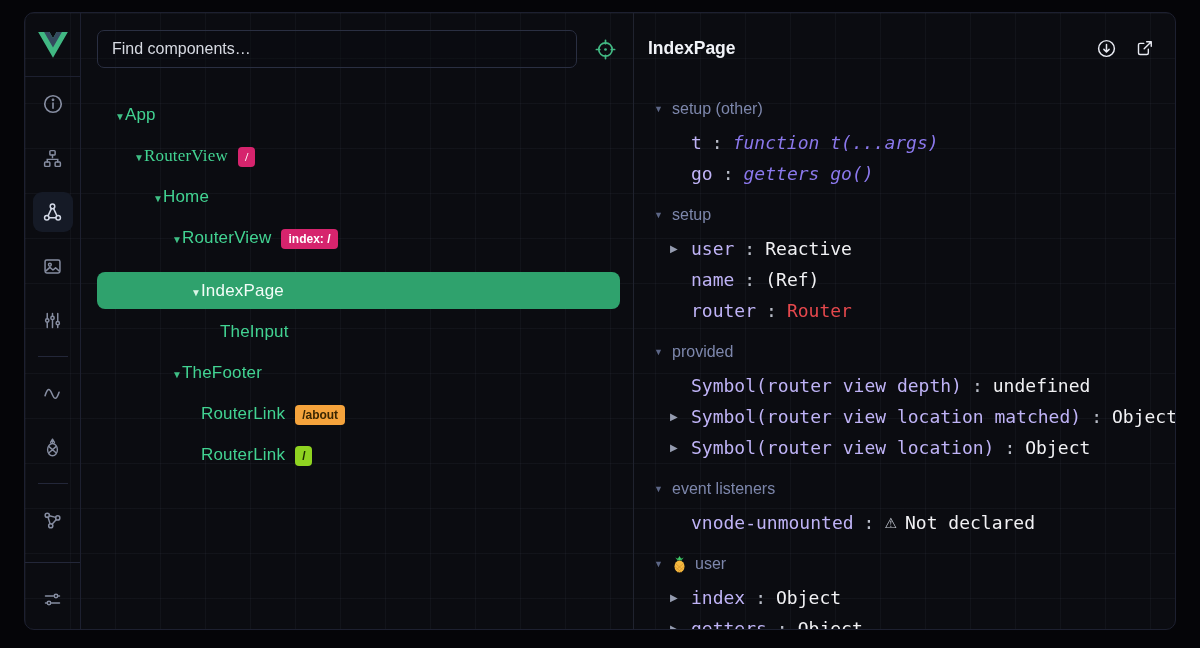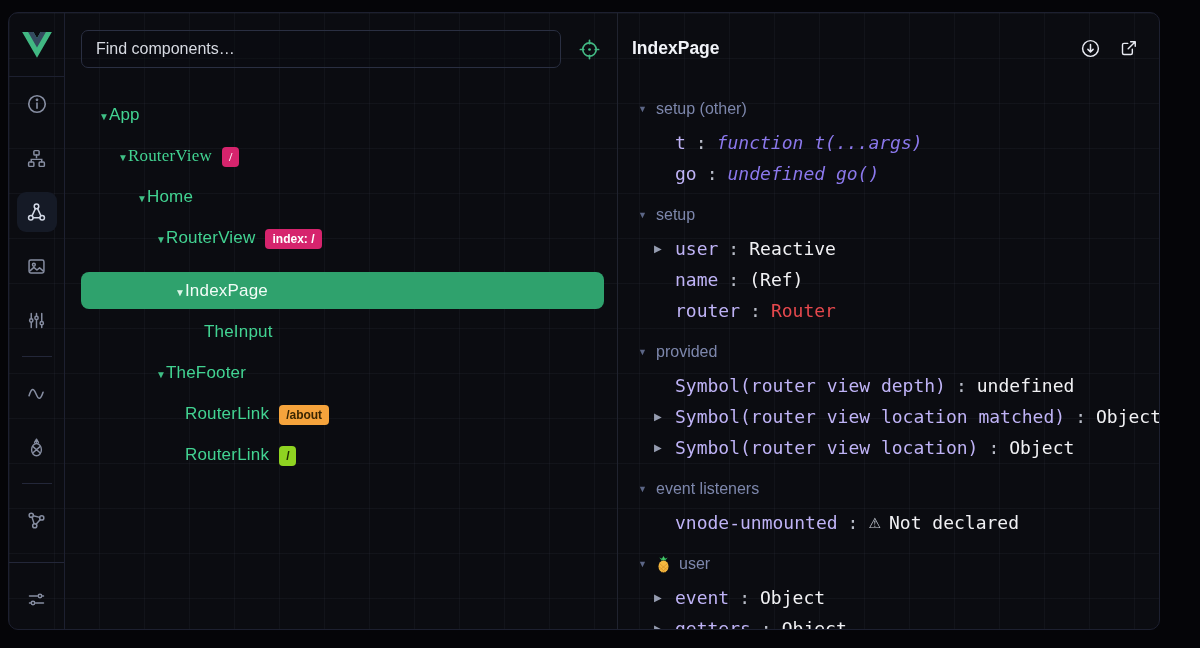--- a/index.html
+++ b/index.html
@@ -2,21 +2,21 @@
 <html><head>
 <meta charset="utf-8">
 <style>
   * { margin:0; padding:0; box-sizing:border-box; }
   html,body { width:1200px; height:648px; background:#050508; overflow:hidden; }
   body { font-family:"Liberation Sans", sans-serif; }
 
   .stage { position:relative; width:1200px; height:648px; background:#050508; }
 
   .app {
-    position:absolute; left:8px; top:12px; width:1152px; height:618px;
+    position:absolute; left:24px; top:12px; width:1152px; height:618px;
     background-color:#0b0c11;
     background-image:
       linear-gradient(rgba(148,163,184,.055) 1px, transparent 1px),
       linear-gradient(90deg, rgba(148,163,184,.055) 1px, transparent 1px);
     background-size:45px 45px;
     border:1px solid #1d2030; border-radius:10px;
     overflow:hidden; display:flex;
   }
 
   
@@ -246,21 +246,21 @@
             <div class="prop-row">
               <span class="row-caret"></span>
               <span class="prop-key">t</span>
               <span class="prop-colon">:</span>
               <span class="prop-value v-function">function t(...args)</span>
             </div>
             <div class="prop-row">
               <span class="row-caret"></span>
               <span class="prop-key">go</span>
               <span class="prop-colon">:</span>
-              <span class="prop-value v-function">undefined go()</span>
+              <span class="prop-value v-function">getters go()</span>
             </div>
           </div>
           <div class="section">
             <div class="section-header">
               <span class="sec-caret">▼</span>
               <span class="sec-label">setup</span>
             </div>
             <div class="prop-row">
               <span class="row-caret">▶</span>
               <span class="prop-key">user</span>
@@ -324,21 +324,21 @@
     <path d="M7.5 0 5 4.2h5Z" fill="#45c96b"></path>
     <path d="M3.3 1.4 5.6 4.6 7 3.1Z" fill="#2fae57"></path>
     <path d="M11.7 1.4 9.4 4.6 8 3.1Z" fill="#2fae57"></path>
     <ellipse cx="7.5" cy="10.5" rx="5" ry="6" fill="#f5b940"></ellipse>
     <path d="M3.6 7.6l6.9 5.9M11.4 7.6 4.5 13.5M3 10.7l6.3 5.4M12 10.7 5.7 16.1" stroke="#d9932a" stroke-width="0.8" fill="none"></path>
   </svg>
               <span class="sec-label">user</span>
             </div>
             <div class="prop-row">
               <span class="row-caret">▶</span>
-              <span class="prop-key">event</span>
+              <span class="prop-key">index</span>
               <span class="prop-colon">:</span>
               <span class="prop-value v-plain">Object</span>
             </div>
             <div class="prop-row">
               <span class="row-caret">▶</span>
               <span class="prop-key">getters</span>
               <span class="prop-colon">:</span>
               <span class="prop-value v-plain">Object</span>
             </div>
           </div>

